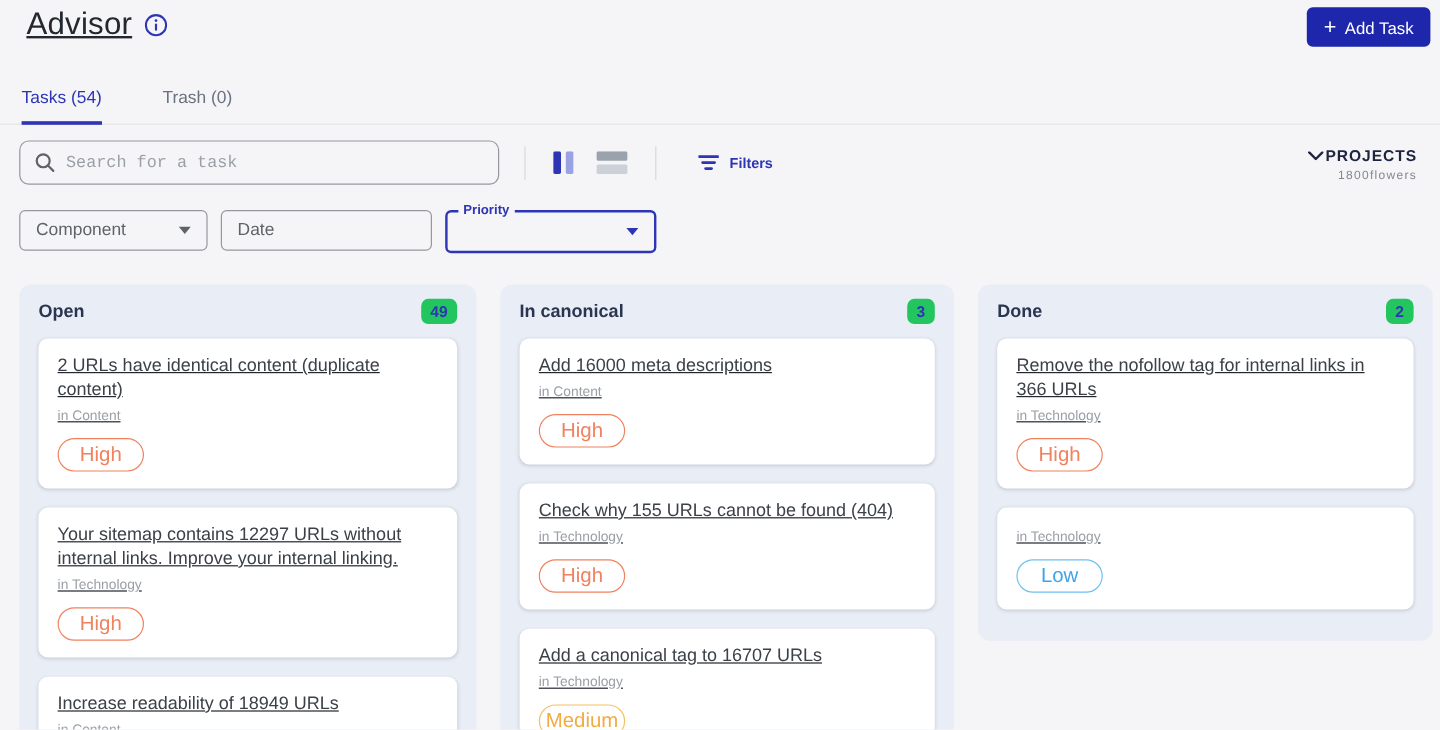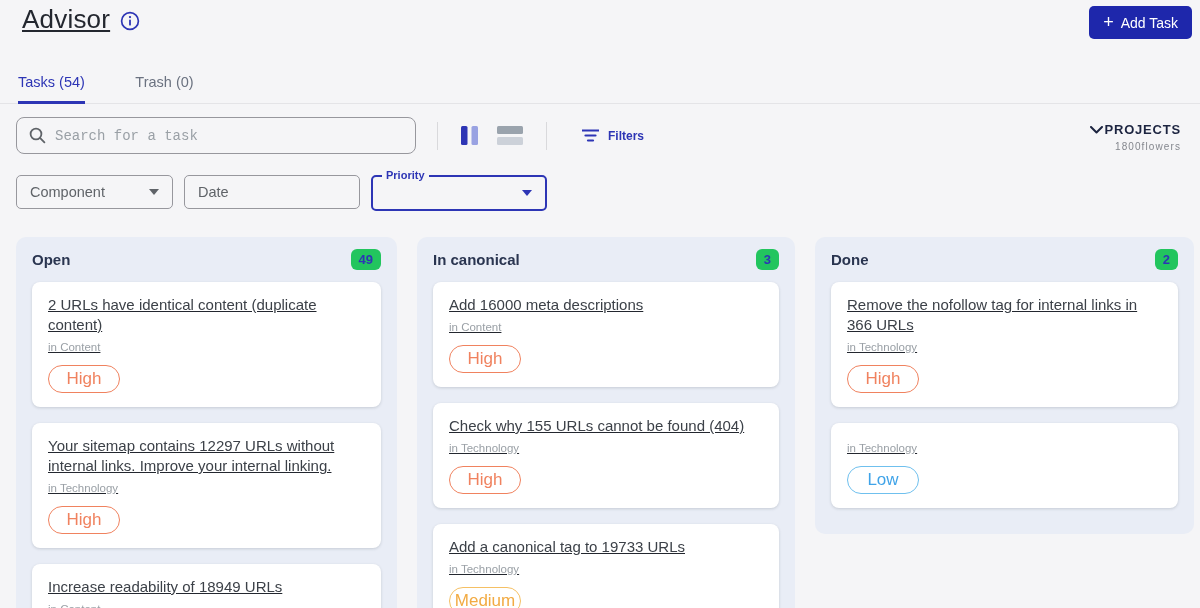--- a/index.html
+++ b/index.html
@@ -243,21 +243,21 @@
     <span class="pill pill--high">High</span>
   </article>
 
   <article class="card">
     <div class="card-title">Check why 155 URLs cannot be found (404)</div>
     <div class="card-cat">in Technology</div>
     <span class="pill pill--high">High</span>
   </article>
 
   <article class="card">
-    <div class="card-title">Add a canonical tag to 19733 URLs</div>
+    <div class="card-title">Add a canonical tag to 16707 URLs</div>
     <div class="card-cat">in Technology</div>
     <span class="pill pill--medium">Medium</span>
   </article>
 </div>
   </section>
 
   <section class="column">
     <header class="col-head">
       <span class="col-name">Done</span>
       <span class="col-count">2</span>

